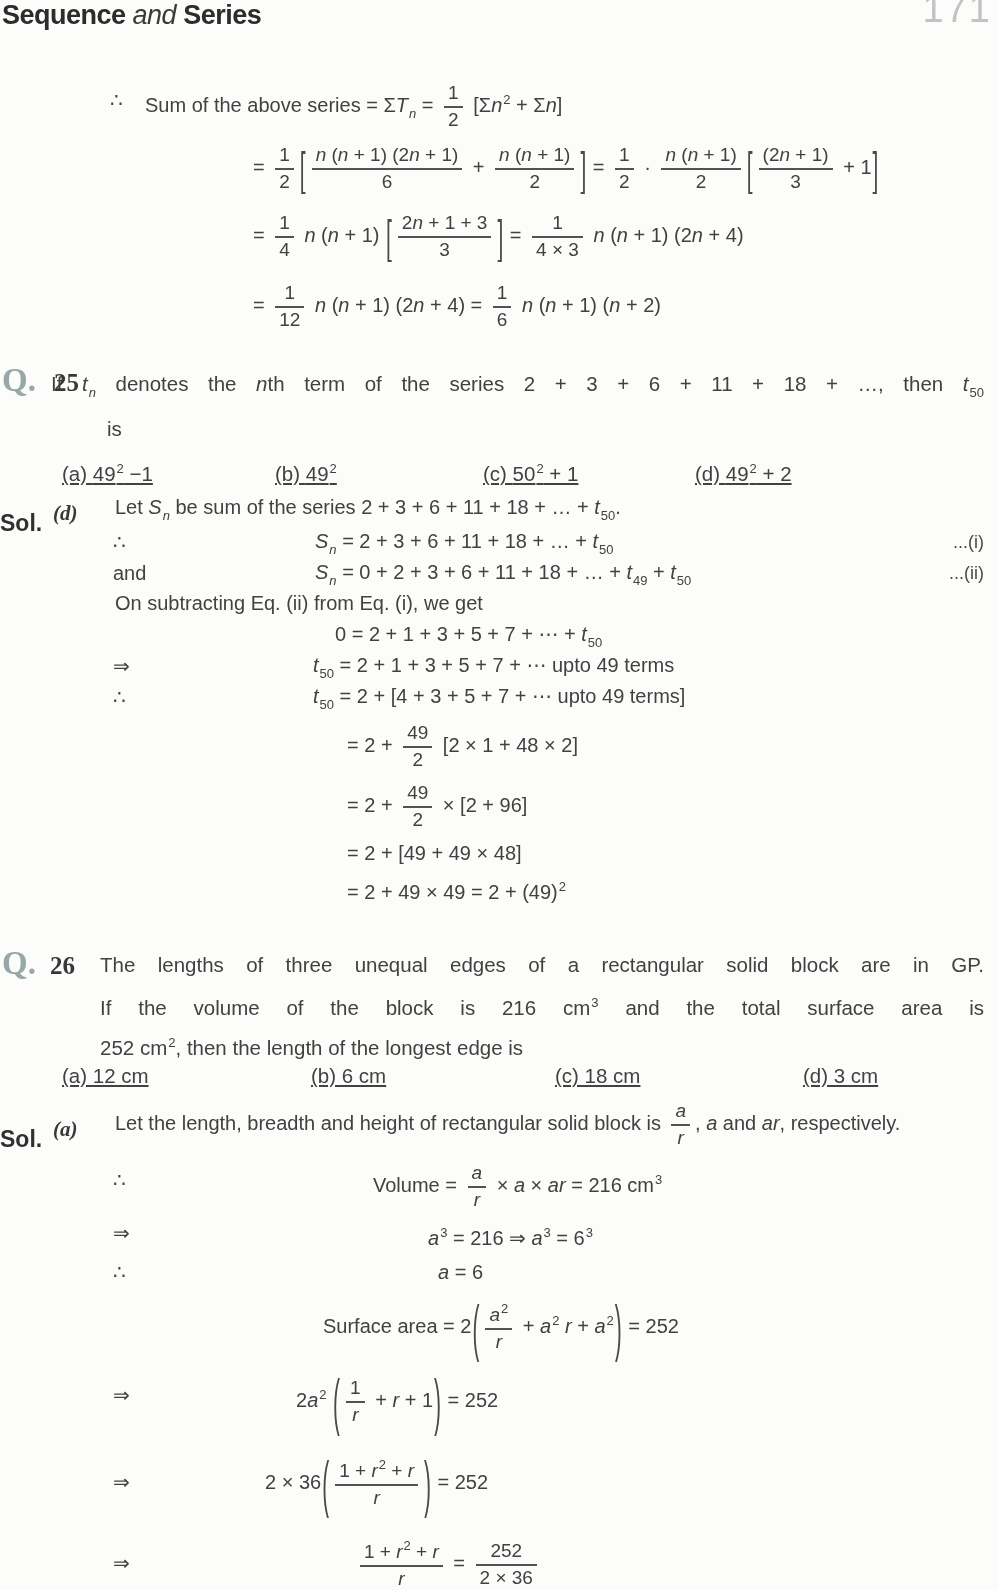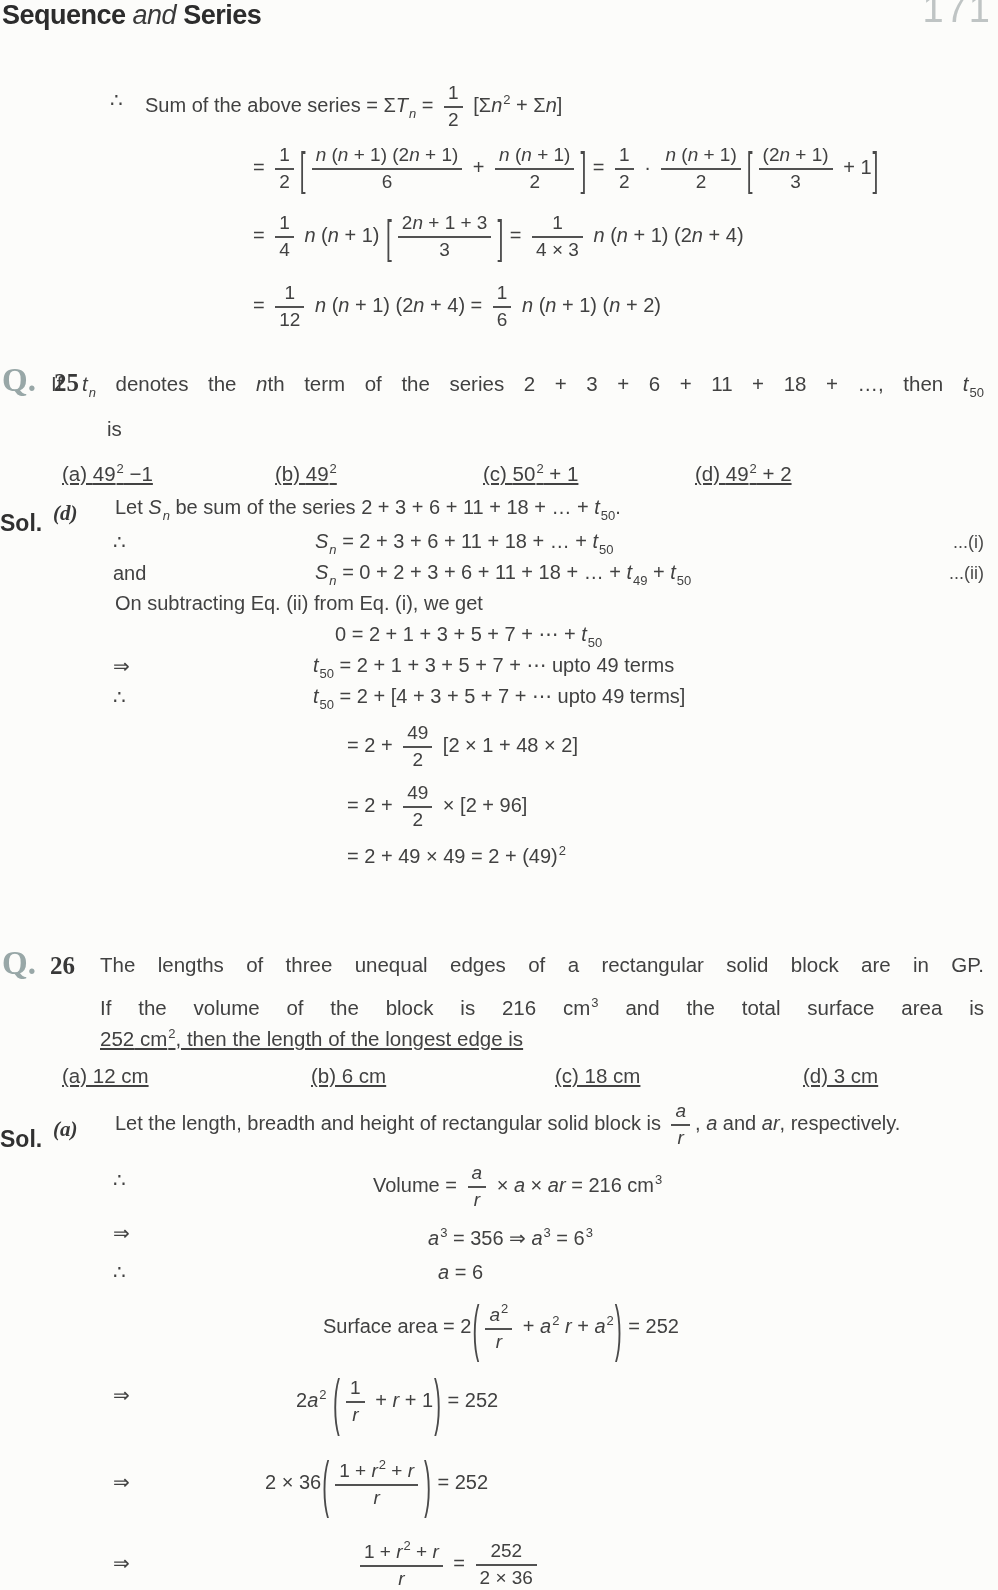--- a/index.html
+++ b/index.html
@@ -56,21 +56,21 @@
   #s25-r5,#s25-r6{padding-left:313px;}
   #s25-r7{margin-top:4px;height:58px;line-height:58px;padding-left:347px;}
   #s25-r8{margin-top:2px;height:58px;line-height:58px;padding-left:347px;}
   #s25-r9{margin-top:2px;height:34px;line-height:34px;padding-left:347px;}
   #s25-r10{height:34px;line-height:34px;padding-left:347px;}
   #q26-head .qbadge{position:absolute;left:2px;top:0px;}
   #q26-head .qnum{position:absolute;left:50px;top:7px;}
   #q26 .qtext{margin-left:100px;}
   #q26-l1{height:40px;line-height:40px;}
   #q26-l2{height:36px;line-height:36px;}
-  #q26-l3{height:36px;line-height:25px;text-decoration:underline;}
+  #q26-l3{height:36px;line-height:44px;}
   #q26-opts{height:38px;line-height:38px;gap:36px;}
   #s26-intro{height:50px;line-height:50px;padding-left:115px;font-size:20px;}
   #s26-r1{margin-top:4px;height:56px;line-height:56px;padding-left:373px;}
   #s26-r2{margin-top:4px;height:42px;line-height:42px;padding-left:428px;}
   #s26-r3{height:36px;line-height:36px;padding-left:438px;}
   #s26-r4{height:62px;line-height:62px;padding-left:323px;}
   #s26-r5{margin-top:6px;height:74px;line-height:74px;padding-left:296px;}
   #s26-r6{margin-top:4px;height:92px;line-height:92px;padding-left:265px;}
   #s26-r7{height:70px;line-height:70px;padding-left:355px;}
 </style>
@@ -146,20 +146,23 @@
     <div class="eqrow" id="s25-r6">
       <span class="ls">∴</span>
       <span class="ct"><span class="mt"><span class="iv">t</span></span><span class="sb"><span class="mt"><span>50</span></span></span><span class="mt"><span> = 2 + [4 + 3 + 5 + 7 + ⋯ </span></span><span class="tx">upto 49 terms</span><span class="mt"><span>]</span></span></span>
     </div>
     <div class="eqrow" id="s25-r7">
       <span class="ct"><span class="mt"><span>= 2 + </span></span><span class="fr"><span class="fn"><span class="mt"><span>49</span></span></span><span class="fd"><span class="mt"><span>2</span></span></span></span><span class="mt"><span> [2 × 1 + 48 × 2]</span></span></span>
     </div>
     <div class="eqrow" id="s25-r8">
       <span class="ct"><span class="mt"><span>= 2 + </span></span><span class="fr"><span class="fn"><span class="mt"><span>49</span></span></span><span class="fd"><span class="mt"><span>2</span></span></span></span><span class="mt"><span> × [2 + 96]</span></span></span>
     </div>
+    <div class="eqrow" id="s25-r9">
+      <span class="ct"><span class="mt"><span>= 2 + [49 + 49 × 48]</span></span></span>
+    </div>
     <div class="eqrow" id="s25-r10">
       <span class="ct"><span class="mt"><span>= 2 + 49 × 49 = 2 + (49)</span></span><span class="su"><span class="mt"><span>2</span></span></span></span>
     </div>
   </div>
 
   <div class="sec" style="top:945px;" id="q26">
     <div class="eqrow" id="q26-head">
       <span class="qbadge">Q.</span>
       <span class="qnum">26</span>
       <div class="qtext">
@@ -181,21 +184,21 @@
       <span class="solbadge">Sol.</span>
       <span class="solans">(a)</span>
       <span class="ct"><span class="tx">Let the length, breadth and height of rectangular solid block is </span><span class="fr"><span class="fn"><span class="mt"><span class="iv">a</span></span></span><span class="fd"><span class="mt"><span class="iv">r</span></span></span></span><span class="mt"><span>, </span><span class="iv">a</span></span><span class="tx"> and </span><span class="mt"><span class="iv">ar</span></span><span class="tx">, respectively.</span></span>
     </div>
     <div class="eqrow" id="s26-r1">
       <span class="ls">∴</span>
       <span class="ct"><span class="tx">Volume = </span><span class="fr"><span class="fn"><span class="mt"><span class="iv">a</span></span></span><span class="fd"><span class="mt"><span class="iv">r</span></span></span></span><span class="mt"><span> × </span><span class="iv">a</span><span> × </span><span class="iv">ar</span><span> = 216 </span></span><span class="tx">cm</span><span class="su"><span class="mt"><span>3</span></span></span></span>
     </div>
     <div class="eqrow" id="s26-r2">
       <span class="ls">⇒</span>
-      <span class="ct"><span class="mt"><span class="iv">a</span></span><span class="su"><span class="mt"><span>3</span></span></span><span class="mt"><span> = 356 ⇒ </span><span class="iv">a</span></span><span class="su"><span class="mt"><span>3</span></span></span><span class="mt"><span> = 6</span></span><span class="su"><span class="mt"><span>3</span></span></span></span>
+      <span class="ct"><span class="mt"><span class="iv">a</span></span><span class="su"><span class="mt"><span>3</span></span></span><span class="mt"><span> = 216 ⇒ </span><span class="iv">a</span></span><span class="su"><span class="mt"><span>3</span></span></span><span class="mt"><span> = 6</span></span><span class="su"><span class="mt"><span>3</span></span></span></span>
     </div>
     <div class="eqrow" id="s26-r3">
       <span class="ls">∴</span>
       <span class="ct"><span class="mt"><span class="iv">a</span><span> = 6</span></span></span>
     </div>
     <div class="eqrow xtall" id="s26-r4">
       <span class="ct"><span class="tx">Surface area = </span><span class="mt"><span>2</span></span><span class="bg">(</span><span class="fr"><span class="fn"><span class="mt"><span class="iv">a</span></span><span class="su"><span class="mt"><span>2</span></span></span></span><span class="fd"><span class="mt"><span class="iv">r</span></span></span></span><span class="mt"><span> + </span><span class="iv">a</span></span><span class="su"><span class="mt"><span>2</span></span></span><span class="mt"><span> </span><span class="iv">r</span><span> + </span><span class="iv">a</span></span><span class="su"><span class="mt"><span>2</span></span></span><span class="bg">)</span><span class="mt"><span> = 252</span></span></span>
     </div>
     <div class="eqrow xtall" id="s26-r5">
       <span class="ls">⇒</span>

